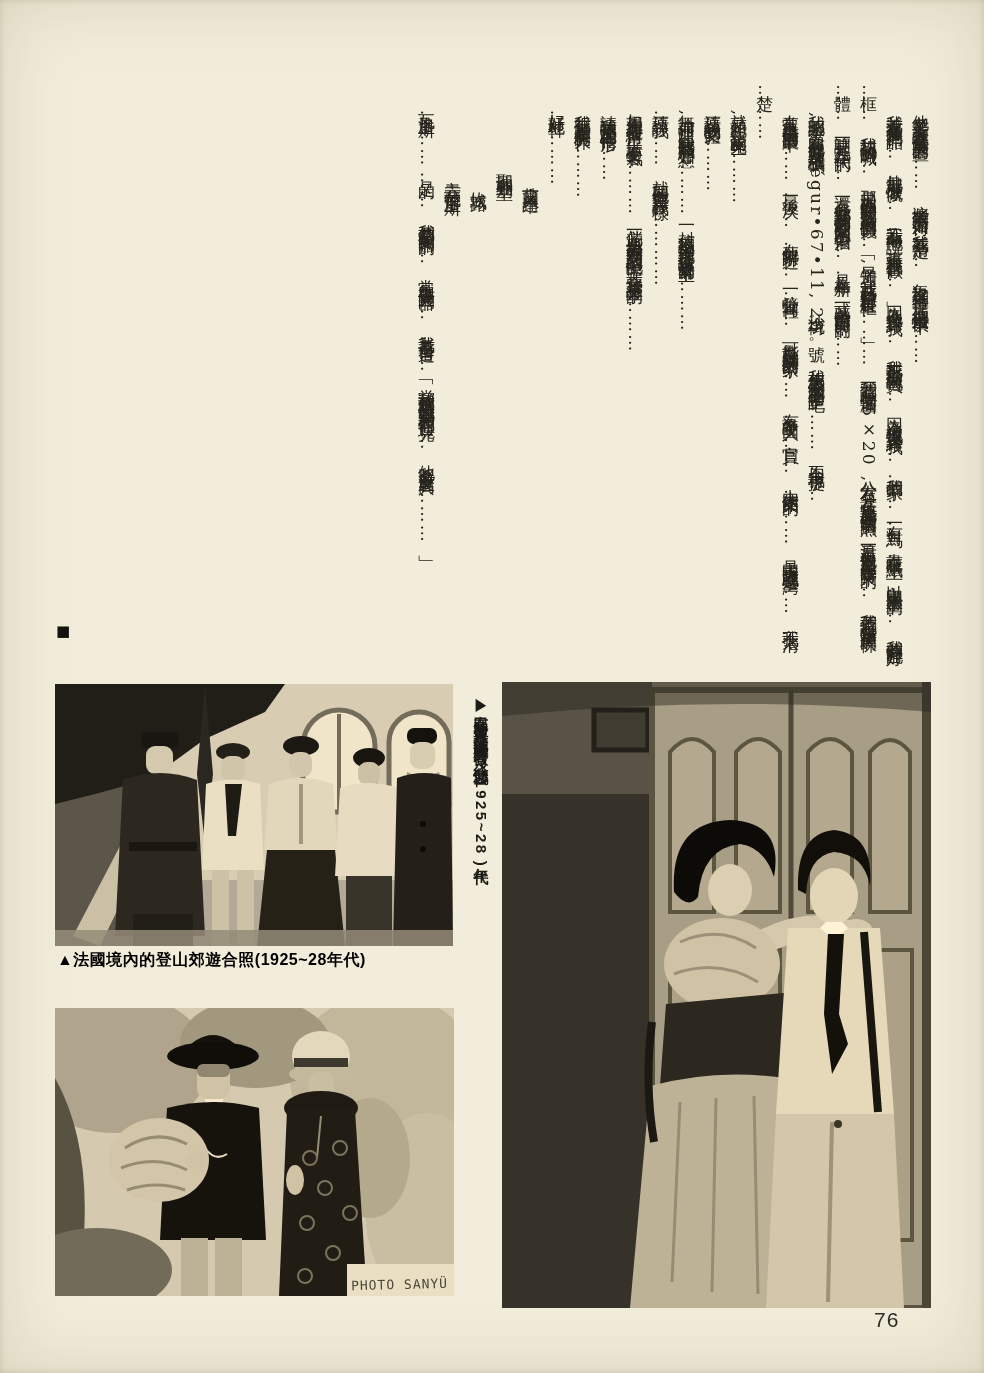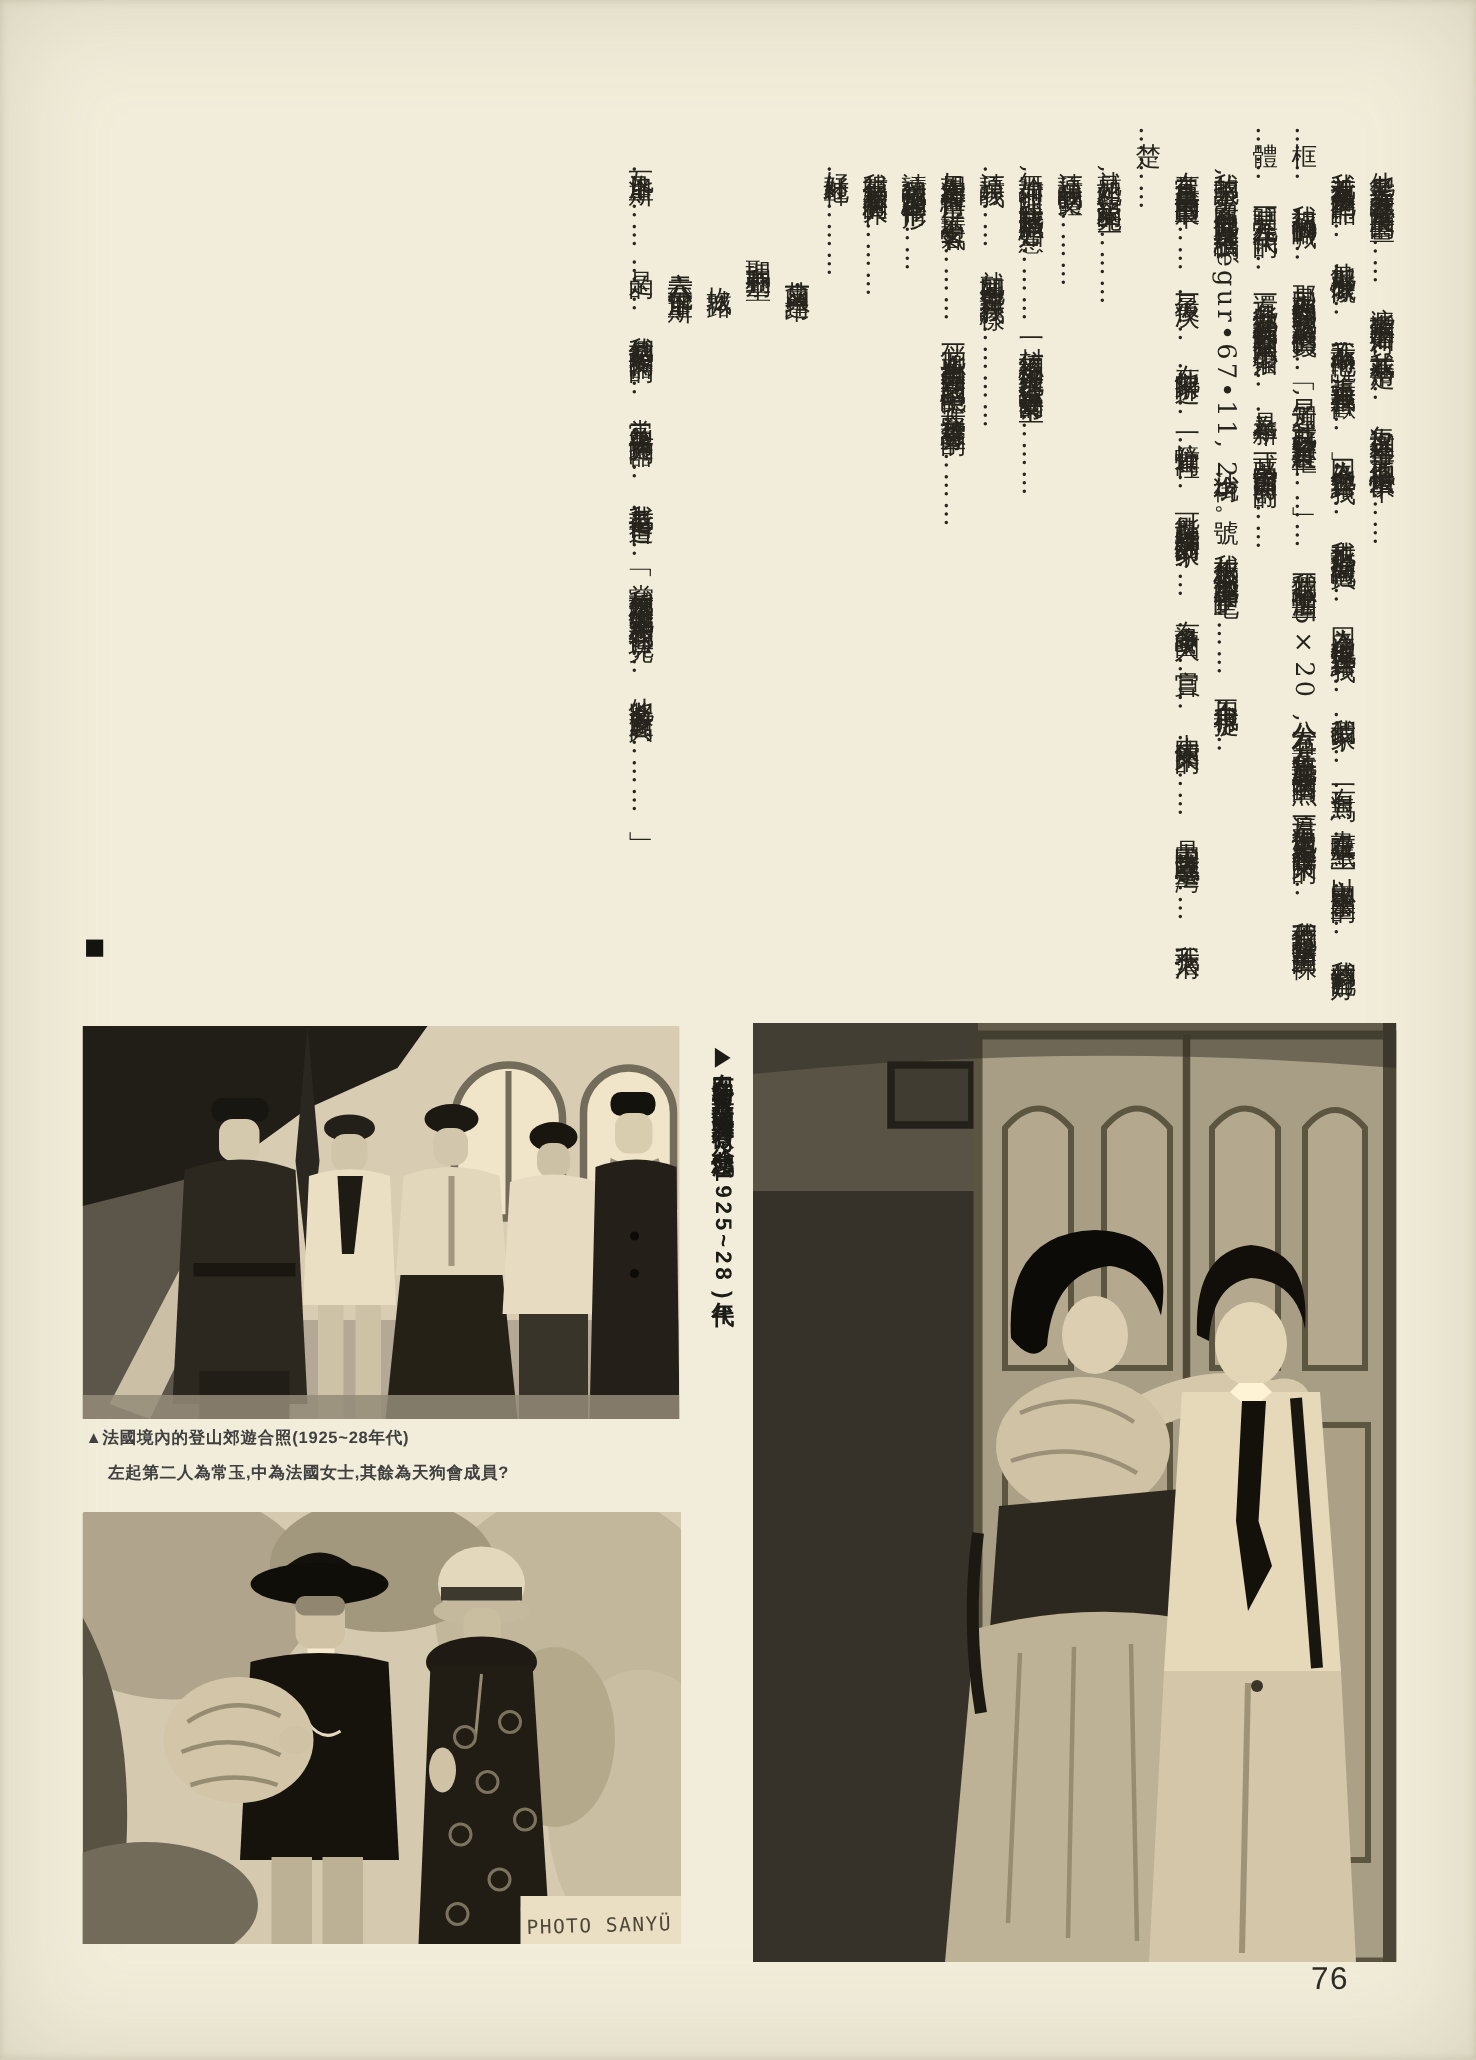--- a/index.html
+++ b/index.html
@@ -36,21 +36,21 @@
   .inscription{
     position:absolute;right:6px;bottom:4px;
     font-family:"DejaVu Sans Mono", monospace;
     font-size:13px;letter-spacing:1px;color:#4a463a;
     transform:rotate(-1.5deg);
   }
   
   .captions{
     position:absolute;left:57px;top:948px;width:414px;
     font-family:"Liberation Sans", sans-serif;font-weight:700;
-    font-size:11px;line-height:23px;color:#404040;letter-spacing:.5px;
+    font-size:16px;line-height:23px;color:#000000;letter-spacing:.5px;
   }
   .captions p{margin:0;}
   .captions p.cap2{padding-left:15px;}
   .vcaption{
     position:absolute;left:466px;top:686px;height:418px;width:24px;
     writing-mode:vertical-rl;text-orientation:mixed;
     font-family:"Liberation Sans", sans-serif;font-weight:700;
     font-size:15px;letter-spacing:2.5px;color:#1c1b16;
   }
   .page-number{
@@ -137,21 +137,20 @@
         <path d="M342,94 Q370,84 396,94 L398,262 L338,262 z" fill="#242019"></path>
         <circle cx="368" cy="140" r="3" fill="#0f0d09"></circle>
         <circle cx="368" cy="165" r="3" fill="#0f0d09"></circle>
       </g>
       <rect y="246" width="398" height="16" fill="#8d8678" opacity=".85"></rect>
     </svg>
   </figure>
 
   <div class="captions">
     <p>▲法國境內的登山郊遊合照(1925~28年代)</p>
-    <p class="cap2">左起第二人為常玉,中為法國女士,其餘為天狗會成員?</p>
   </div>
 
   <figure class="photo photo-paris">
     <svg width="399" height="288" viewBox="0 0 399 288" role="img" aria-label="黑白照片:戴帽男士與著1930巴黎女裝的女士立於岩壁前">
       <rect width="399" height="288" fill="#c9c2ae"></rect>
       <ellipse cx="60" cy="55" rx="95" ry="70" fill="#a79f8a"></ellipse>
       <ellipse cx="330" cy="70" rx="95" ry="85" fill="#b7af99"></ellipse>
       <ellipse cx="200" cy="35" rx="75" ry="45" fill="#9a927c"></ellipse>
       <ellipse cx="372" cy="200" rx="62" ry="95" fill="#beb6a0"></ellipse>
       <path d="M0,70 Q45,150 22,288 L0,288 z" fill="#555043"></path>

